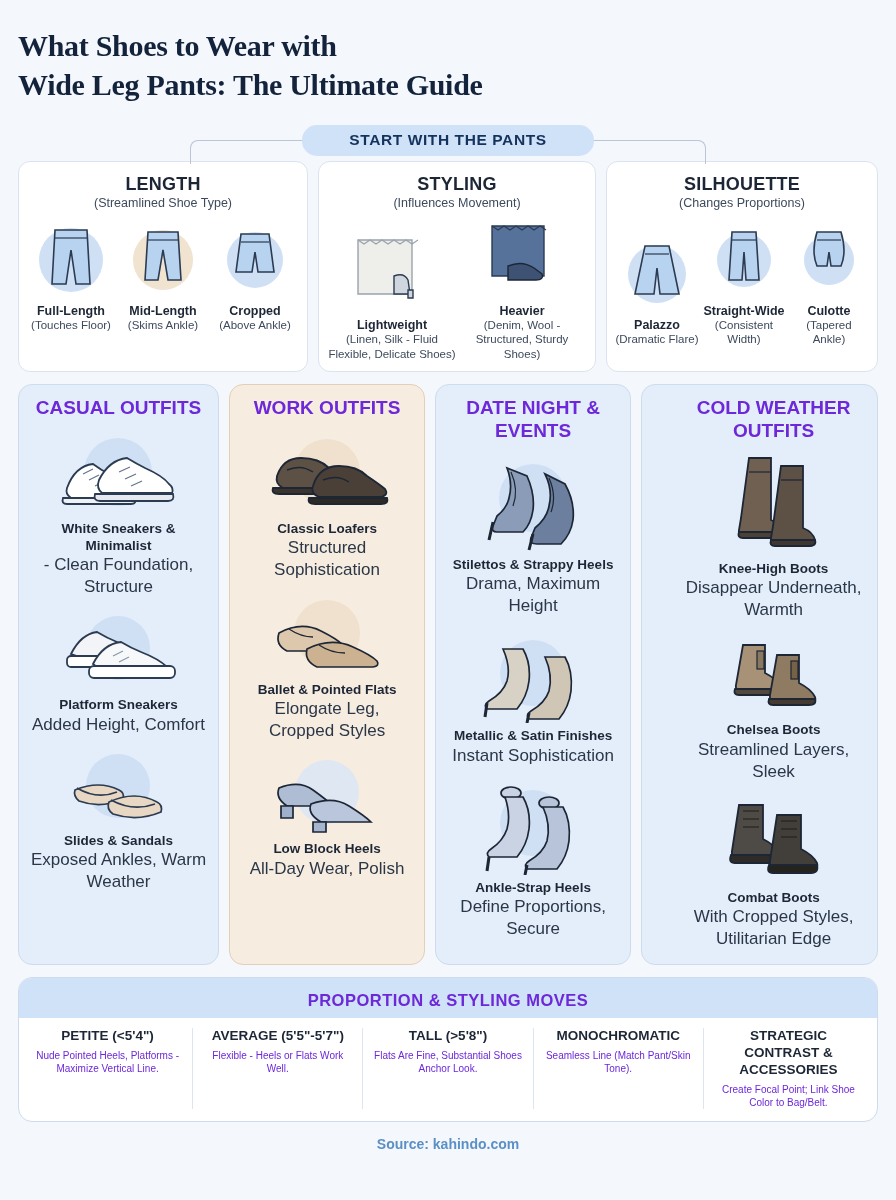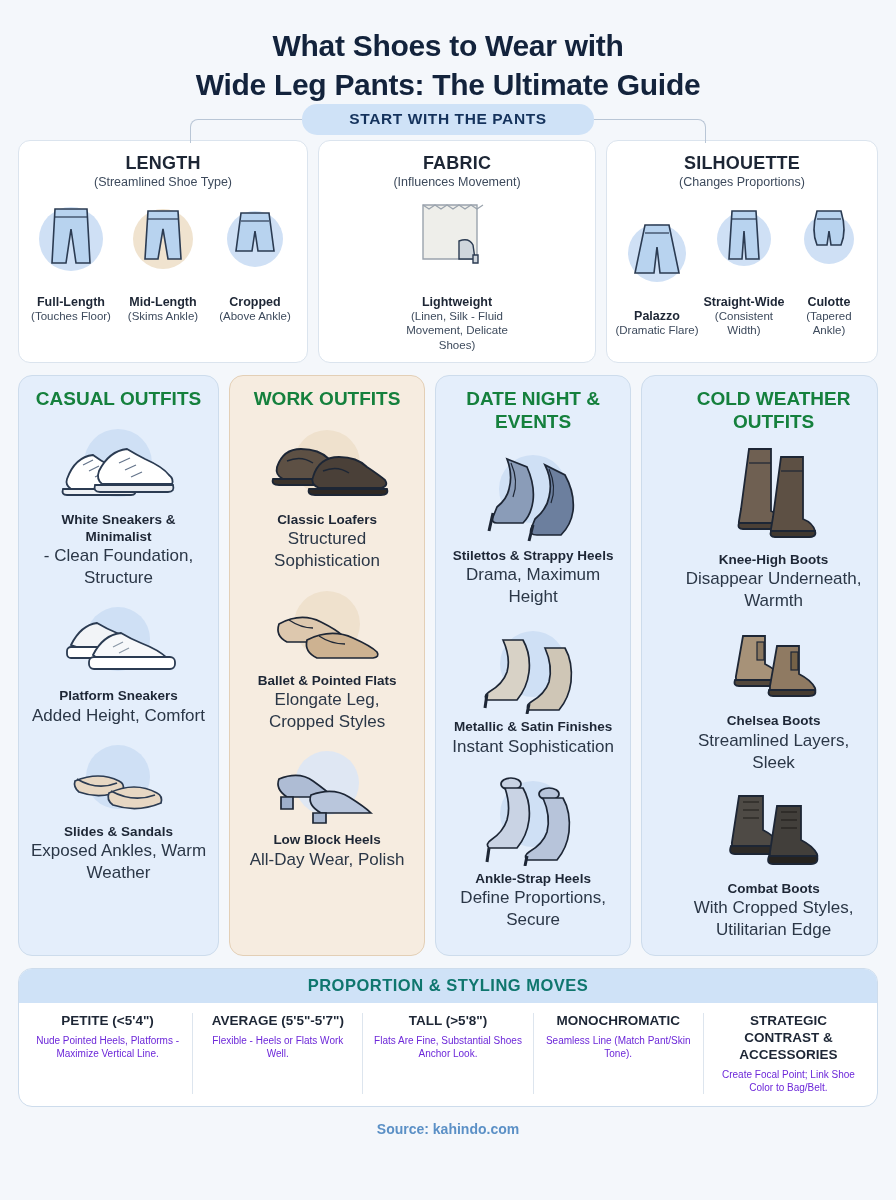--- a/index.html
+++ b/index.html
@@ -6,32 +6,33 @@
   html, body {
     width: 896px; height: 1200px;
     background: #f4f7fb;
     font-family: "Liberation Sans", sans-serif;
     color: #1d2635;
   }
   .page { width: 896px; height: 1200px; position: relative; padding: 0 18px; }
 
   
   .title {
-    text-align: center;
+    text-align: left;
     padding-top: 26px;
     font-size: 30px;
     font-weight: bold;
     line-height: 1.3;
     letter-spacing: -0.3px;
     color: #13233c;
+    font-family: Liberation Serif, serif;
   }
   .title span { display: block; }
 
   
-  .banner-wrap { position: relative; margin-top: 0; height: 30px; }
+  .banner-wrap { position: relative; margin-top: 21px; height: 30px; }
   .banner {
     width: 292px; margin: 0 auto;
     background: #cfe2f7;
     color: #14325c;
     font-size: 15.5px; font-weight: bold; letter-spacing: 0.6px;
     text-align: center; border-radius: 15px; padding: 6px 0 7px;
     position: relative; z-index: 2;
   }
   .connector {
     position: absolute; left: 172px; right: 172px; top: 15px; height: 24px;
@@ -45,49 +46,49 @@
     background: #ffffff; border: 1.5px solid #dbe4ee; border-radius: 12px;
     padding: 12px 8px 10px; text-align: center;
   }
   .pcard.length { width: 290px; }
   .pcard.fabric { width: 278px; }
   .pcard.silhouette { width: 272px; }
   .pcard h3 { font-size: 18px; font-weight: bold; letter-spacing: 0.2px; }
   .pcard .sub { font-size: 12.5px; color: #3d4a5c; margin-top: 1px; }
   .icon-row { display: flex; justify-content: center; align-items: flex-end; margin-top: 8px; }
   .item { text-align: center; }
-  .item .lbl { font-size: 12.5px; font-weight: bold; margin-top: 16px; }
+  .item .lbl { font-size: 12.5px; font-weight: bold; margin-top: 4px; }
   .item .dsc { font-size: 11.5px; color: #3d4a5c; line-height: 1.25; }
 
   .art { position: relative; display: inline-block; }
 
   
   .cats { display: flex; gap: 10px; margin-top: 12px; }
   .cat {
     border-radius: 14px; padding: 12px 10px 14px; text-align: center;
     border: 1.5px solid #cddcec; background: #e4eefb;
   }
   .cat.work { background: #f6ece0; border-color: #e3cfb6; }
-  .cat h3 { font-size: 19px; font-weight: bold; line-height: 1.18; color: #15803d; }
+  .cat h3 { font-size: 19px; font-weight: bold; line-height: 1.18; color: #6d28d9; }
   .cat.c1 { width: 205px; }
   .cat.c2 { width: 200px; }
   .cat.c3 { width: 200px; }
   .cat.c4 { width: 241px; padding-left: 38px; }
   .entry { margin-top: 10px; }
   .entry .ename { font-size: 13.5px; font-weight: bold; line-height: 1.28; }
   .entry .edesc { font-size: 17px; line-height: 1.3; color: #2b3747; }
 
   
   .prop {
     margin-top: 12px; border: 1.5px solid #cddcec; border-radius: 14px;
     background: #ffffff; overflow: hidden;
   }
   .prop-head {
-    background: #cfe2f7; color: #0f766e; text-align: center;
-    font-size: 16.5px; font-weight: bold; letter-spacing: 0.5px; padding: 7px 0 8px;
+    background: #cfe2f7; color: #6d28d9; text-align: center;
+    font-size: 16.5px; font-weight: bold; letter-spacing: 0.5px; padding: 13px 0 8px;
   }
   .prop-body { display: flex; padding: 10px 4px 12px; }
   .prop-col { flex: 1; text-align: center; padding: 0 8px; border-right: 1px solid #dde5ee; }
   .prop-col:last-child { border-right: none; }
   .prop-col .pt { font-size: 13.5px; font-weight: bold; line-height: 1.25; }
   .prop-col .pd { font-size: 10px; line-height: 1.3; margin-top: 4px; color: #6d28d9; }
 
   .source { text-align: center; margin-top: 14px; font-size: 14px; color: #5b90c6; font-weight: bold; }
   .source .dom { font-weight: bold; }
 </style>
@@ -152,37 +153,48 @@
             </svg>
           </div>
           <div class="lbl">Cropped</div>
           <div class="dsc">(Above Ankle)</div>
         </div>
 
       </div>
     </div>
 
     <div class="pcard fabric">
-      <h3>FABRIC</h3>
+      <h3>STYLING</h3>
       <div class="sub">(Influences Movement)</div>
       <div class="icon-row">
 
         <div class="item" style="width:130px">
           <div class="art">
             <svg width="120" height="78" viewBox="0 0 120 78">
               <path d="M26 8 h54 v54 h-54 z" fill="#eeeeea" stroke="#9aa3ad" stroke-width="1.4"></path>
               <path d="M26 8 l6 4 l6 -4 l6 4 l6 -4 l6 4 l6 -4 l6 4 l6 -4 l6 4 l6 -4" fill="none" stroke="#9aa3ad" stroke-width="1.2"></path>
               <path d="M62 44 q10 -4 14 4 l2 14 h-16 z" fill="#cfd6dd" stroke="#2b3b52" stroke-width="1.4"></path>
               <path d="M76 58 l5 0 l0 8 l-5 0 z" fill="#cfd6dd" stroke="#2b3b52" stroke-width="1.4"></path>
             </svg>
           </div>
           <div class="lbl">Lightweight</div>
-          <div class="dsc">(Linen, Silk - Fluid Movement, Delicate Shoes)</div>
-        </div>
-
+          <div class="dsc">(Linen, Silk - Fluid Flexible, Delicate Shoes)</div>
+        </div>
+
+        <div class="item" style="width:130px">
+          <div class="art">
+            <svg width="120" height="78" viewBox="0 0 120 78">
+              <path d="M30 8 h52 v50 h-52 z" fill="#56729b" stroke="#2b3b52" stroke-width="1.4"></path>
+              <path d="M30 8 l6 4 l6 -4 l6 4 l6 -4 l6 4 l6 -4 l6 4 l6 -4 l6 4" fill="none" stroke="#2b3b52" stroke-width="1.2"></path>
+              <path d="M46 48 q14 -6 26 2 l8 6 q2 6 -6 6 h-28 z" fill="#3e5373" stroke="#1d2635" stroke-width="1.4"></path>
+            </svg>
+          </div>
+          <div class="lbl">Heavier</div>
+          <div class="dsc">(Denim, Wool - Structured, Sturdy Shoes)</div>
+        </div>
 
       </div>
     </div>
 
     <div class="pcard silhouette">
       <h3>SILHOUETTE</h3>
       <div class="sub">(Changes Proportions)</div>
       <div class="icon-row">
 
         <div class="item" style="width:86px">

